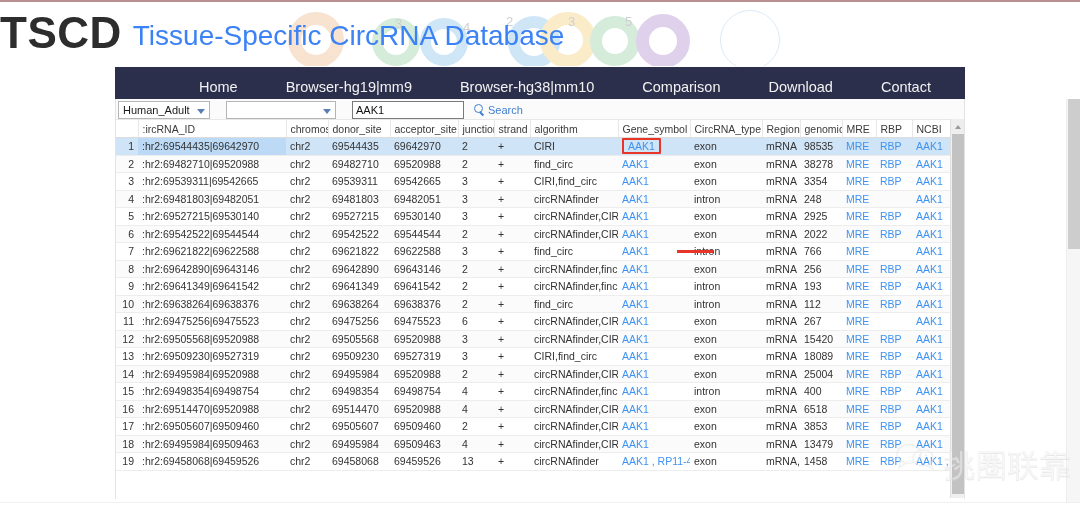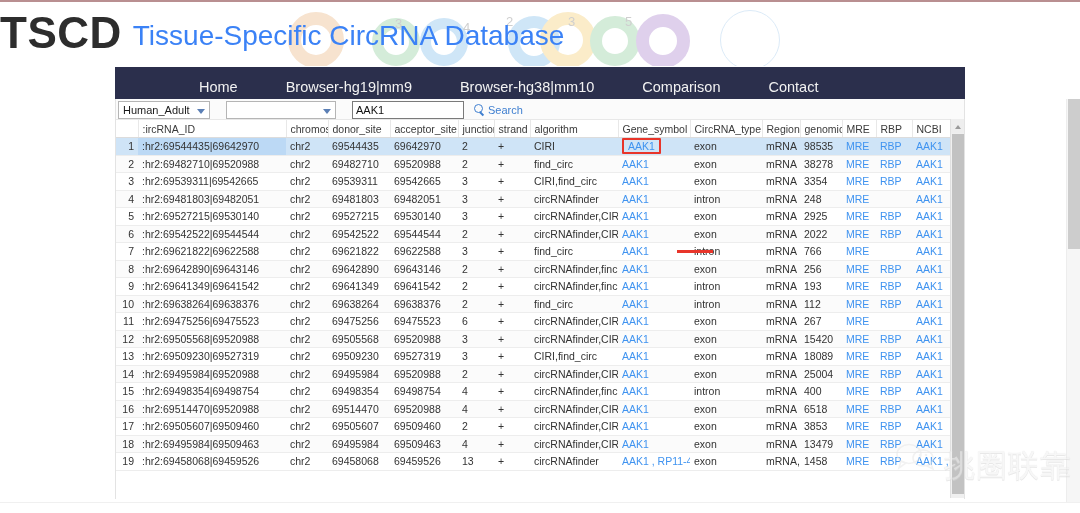--- a/index.html
+++ b/index.html
@@ -333,20 +333,21 @@
       <span class="brand-mark">TSCD</span>
       <span class="brand-sub">Tissue-Specific CircRNA Database</span>
     </div>
   </div>
 
   <div class="navbar" id="nav">
       <div class="nav-item">Home</div>
       <div class="nav-item">Browser-hg19|mm9</div>
       <div class="nav-item">Browser-hg38|mm10</div>
       <div class="nav-item">Comparison</div>
+      <div class="nav-item">Download</div>
       <div class="nav-item">Contact</div>
     </div>
 
   <div class="appbody">
 
     <div class="toolbar">
       <div class="sel w1">
         <span>Human_Adult</span>
         <span class="caret"></span>
       </div>

